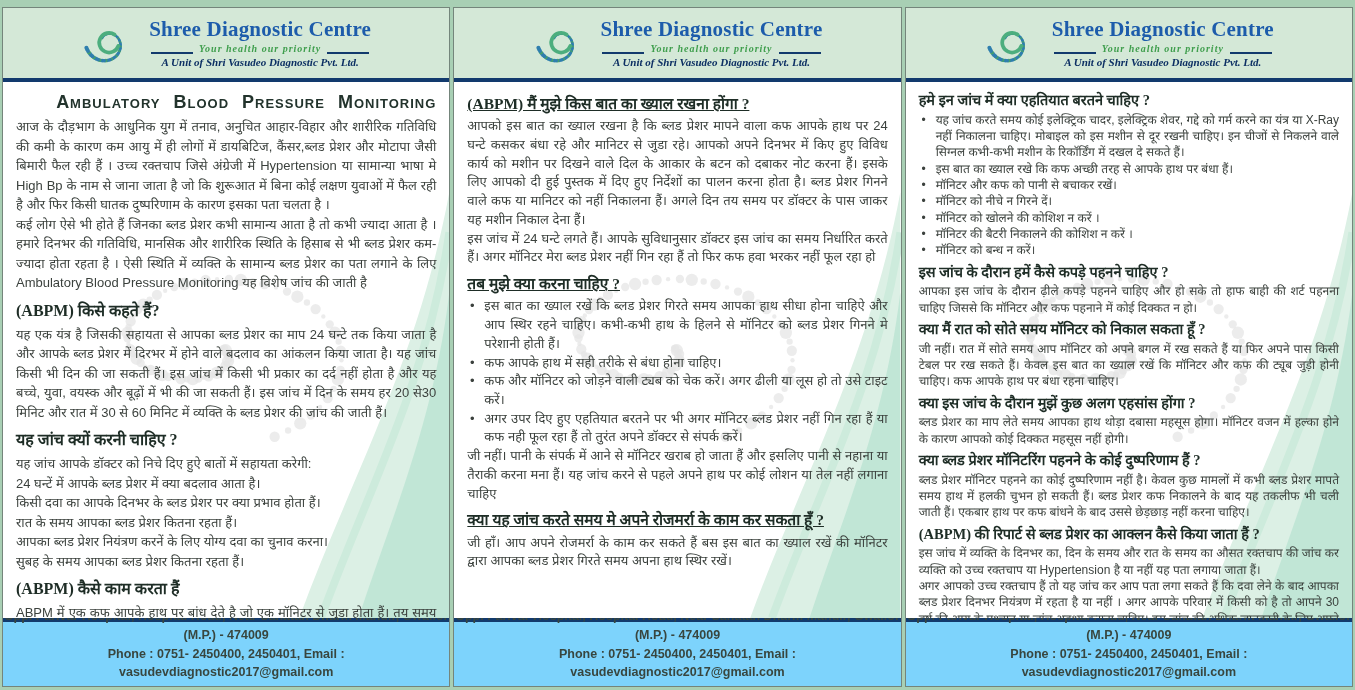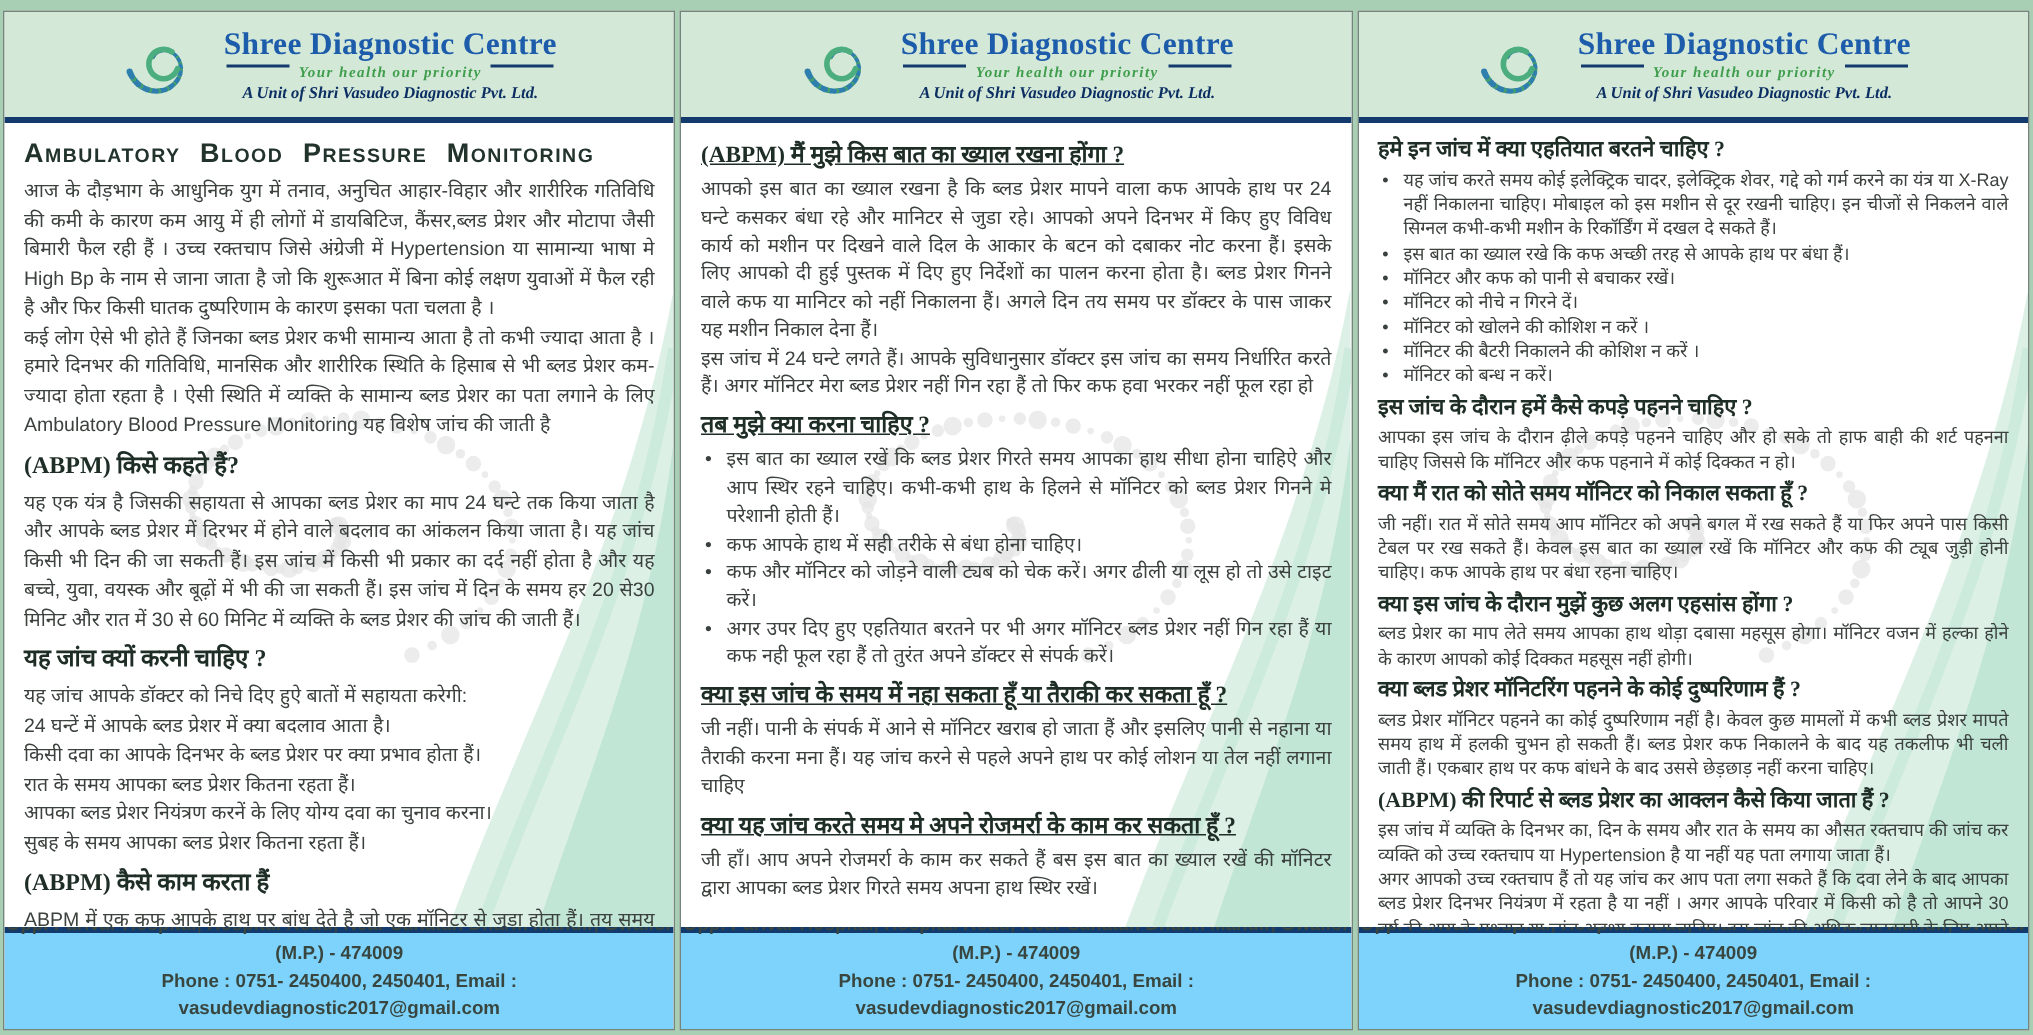--- a/index.html
+++ b/index.html
@@ -8,36 +8,36 @@
         padding:7px 2px 3px;background:#a8cfb4;}
   .panel{flex:1;display:flex;flex-direction:column;background:#ffffff;
          border:1px solid #74857b;overflow:hidden;min-width:0;}
   
   .p-header{height:70px;background:#d4e8d7;display:flex;align-items:center;
             justify-content:center;gap:12px;flex:0 0 auto;}
   .logo{width:56px;height:56px;flex:0 0 auto;}
   .brand-block{display:flex;flex-direction:column;align-items:center;}
   .brand-name{font-family:"Liberation Serif",serif;font-weight:bold;
               font-size:21px;color:#1d5cab;letter-spacing:.2px;line-height:1.05;}
-  .tagline-row{display:flex;align-items:flex-start;gap:6px;margin-top:2px;}
+  .tagline-row{display:flex;align-items:flex-end;gap:6px;margin-top:2px;}
   .tagline-row .tl{display:inline-block;width:42px;height:2px;background:#123a6d;}
   .tagline-text{font-family:"Liberation Serif",serif;font-style:italic;font-weight:bold;
                 font-size:10px;color:#3f9e4d;letter-spacing:1px;white-space:nowrap;}
   .brand-unit{font-family:"Liberation Serif",serif;font-style:italic;font-weight:bold;
               font-size:11px;color:#0c2f63;margin-top:2px;white-space:nowrap;}
   .bar{height:4px;background:#123a6d;flex:0 0 auto;}
   
   .p-body{flex:1 1 auto;position:relative;background:#ffffff;overflow:hidden;}
   .deco{position:absolute;inset:0;width:100%;height:100%;}
   .content{position:relative;z-index:1;padding:5px 13px 0 13px;color:#3b413d;}
   .f0 .content{font-size:13px;line-height:1.5;}
   .f1 .content{font-size:13px;line-height:1.44;}
   .f2 .content{font-size:12px;line-height:1.36;}
   .ttl{font-variant:small-caps;font-weight:bold;font-size:18px;color:#22332c;
-       text-align:left;letter-spacing:1px;word-spacing:7px;margin:2px 0 1px;}
+       text-align:right;letter-spacing:1px;word-spacing:7px;margin:2px 0 1px;}
   .h2{font-family:"Liberation Serif",serif;font-weight:bold;color:#1e2d26;
       margin:6px 0 2px;}
   .f0 .h2{font-size:16px;}
   .f1 .h2{font-size:15.5px;text-decoration:underline;}
   .f2 .h2{font-size:14.5px;margin:4px 0 1px;}
   .para{text-align:justify;}
   .lines .line{text-align:left;}
   .bullets{margin:0;}
   .brow{display:flex;gap:7px;}
   .bdot{flex:0 0 10px;text-align:center;color:#3b413d;}
@@ -411,21 +411,20 @@
             </div>
             <div class="brow">
               <span class="bdot">•</span>
               <div class="btxt">कफ और मॉनिटर को जोड़ने वाली ट्यब को चेक करें। अगर ढीली या लूस हो तो उसे टाइट करें।</div>
             </div>
             <div class="brow">
               <span class="bdot">•</span>
               <div class="btxt">अगर उपर दिए हुए एहतियात बरतने पर भी अगर मॉनिटर ब्लड प्रेशर नहीं गिन रहा हैं या कफ नही फूल रहा हैं तो तुरंत अपने डॉक्टर से संपर्क करें।</div>
             </div>
           </div>
-          <div class="h2">क्या इस जांच के  समय में नहा सकता हूँ या तैराकी कर सकता हूँ ?</div>
           <div class="para">जी नहीं। पानी के संपर्क में आने से मॉनिटर खराब हो जाता हैं और इसलिए पानी से नहाना या तैराकी करना मना हैं। यह जांच करने से पहले अपने हाथ पर कोई  लोशन या तेल नहीं लगाना चाहिए</div>
           <div class="h2">क्या यह जांच करते समय मे अपने रोजमर्रा के काम कर सकता हूँ ?</div>
           <div class="para">जी हाँ। आप अपने रोजमर्रा के काम कर सकते हैं बस इस बात का ख्याल रखें की मॉनिटर द्वारा आपका ब्लड प्रेशर गिरते समय अपना हाथ स्थिर रखें।</div>
         </div>
     </div>
     <div class="bar"></div>
     <div class="p-footer">
       <div>Opp. Parivar Hospital, Hospital Road, Near Sanatan Dharm Mandir,  Gwalior (M.P.) - 474009</div>
       <div>Phone : 0751- 2450400, 2450401, Email : vasudevdiagnostic2017@gmail.com</div>
       <div>Website : www.shreediagnostic.co.in</div>

